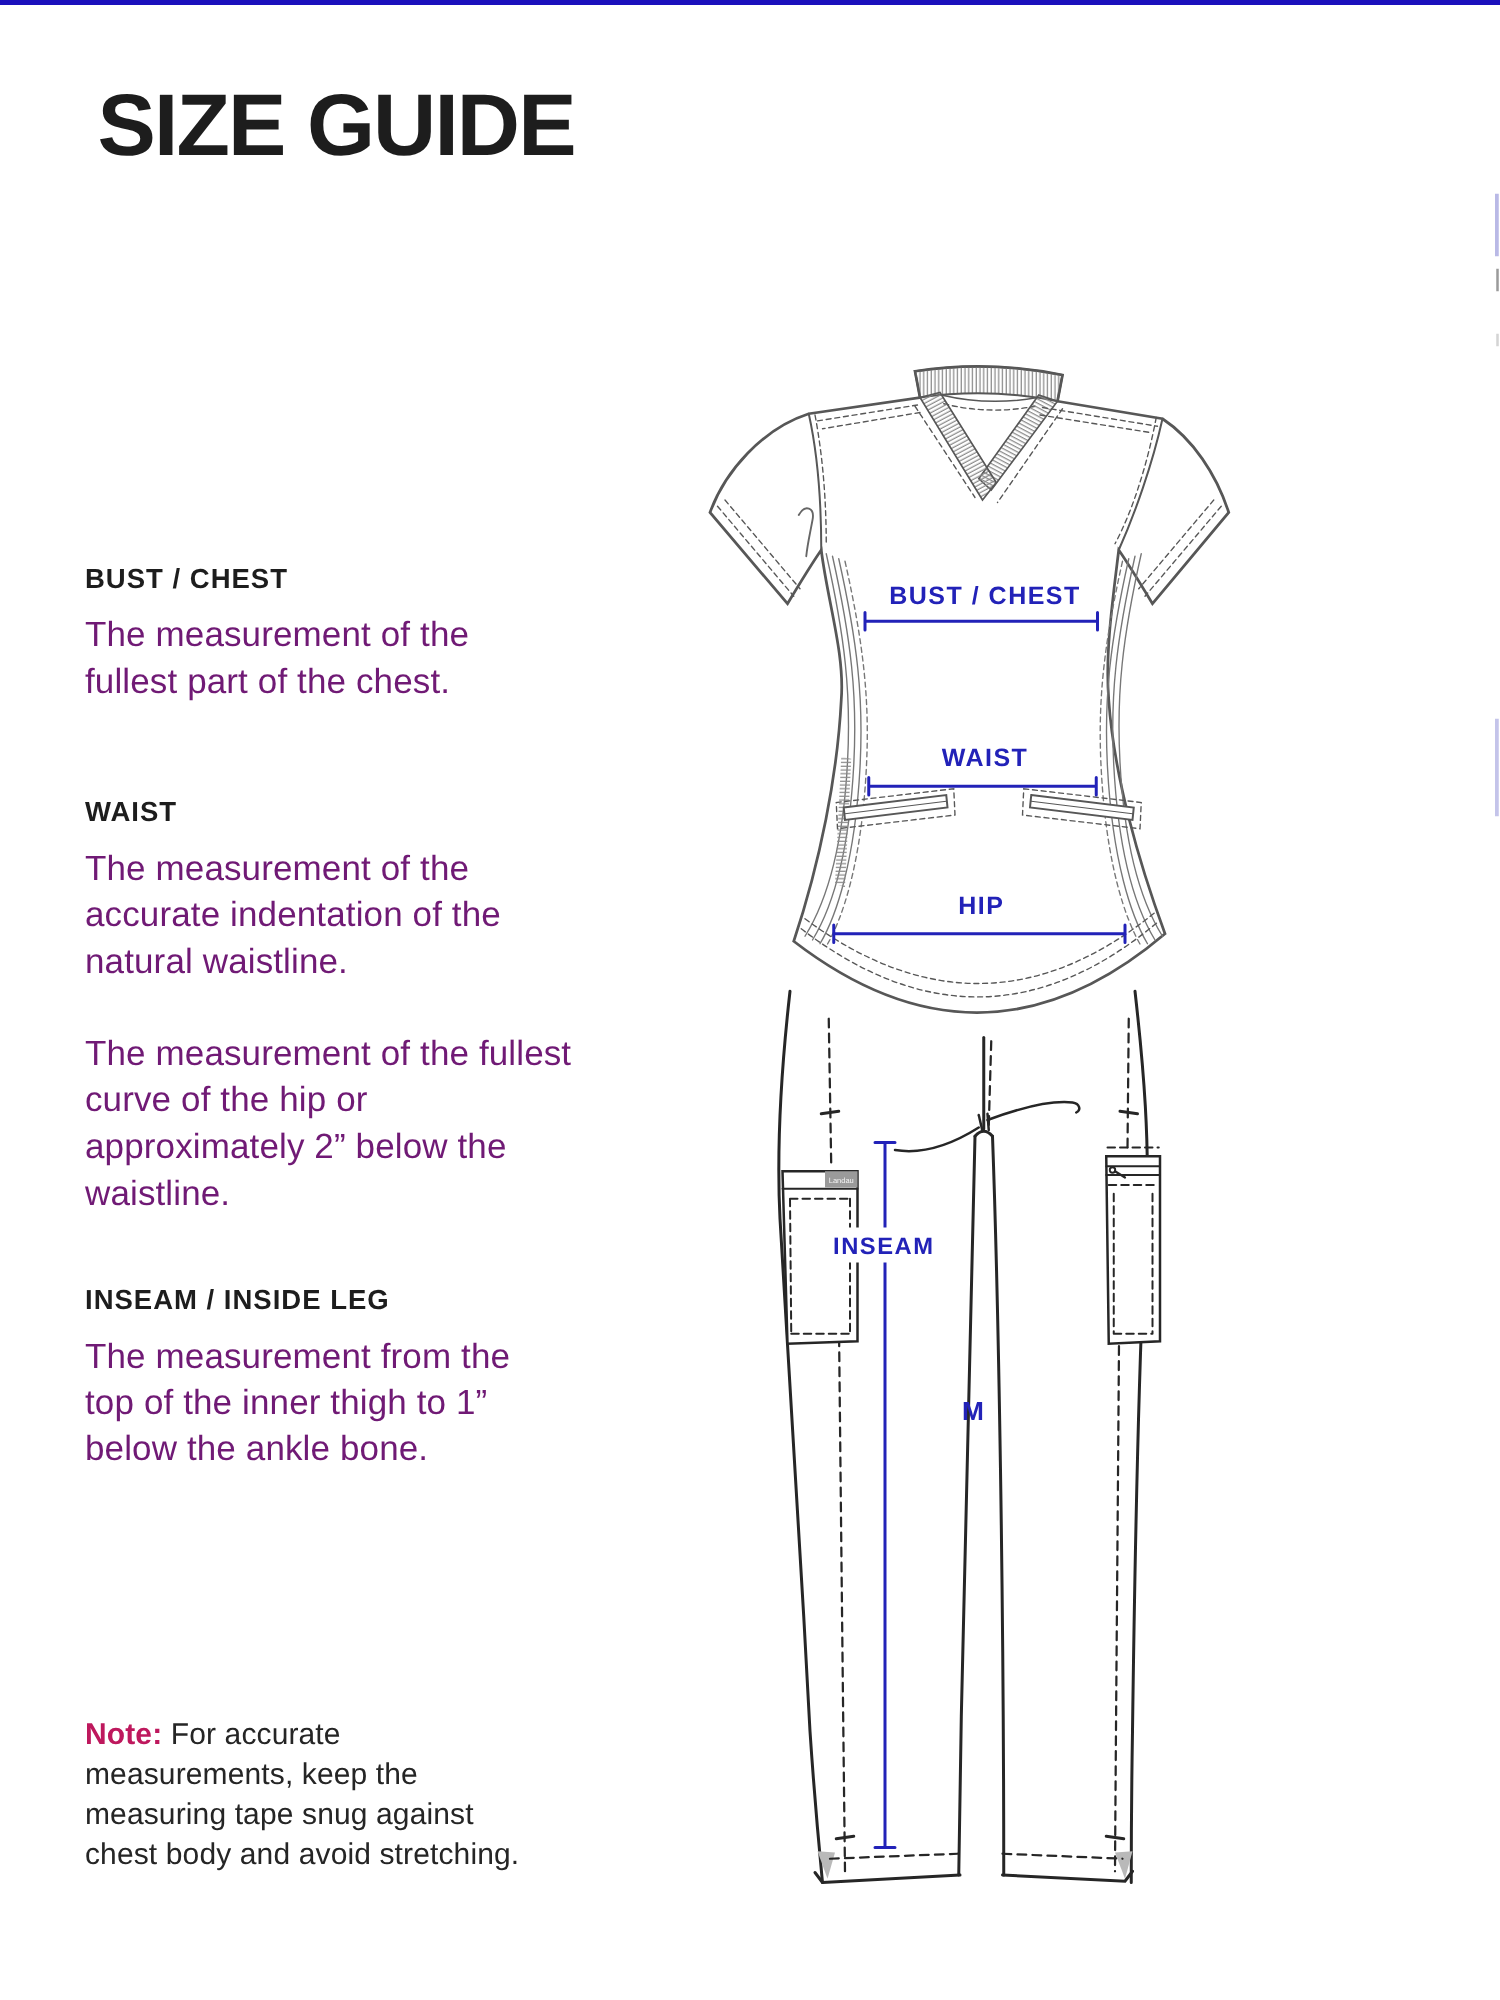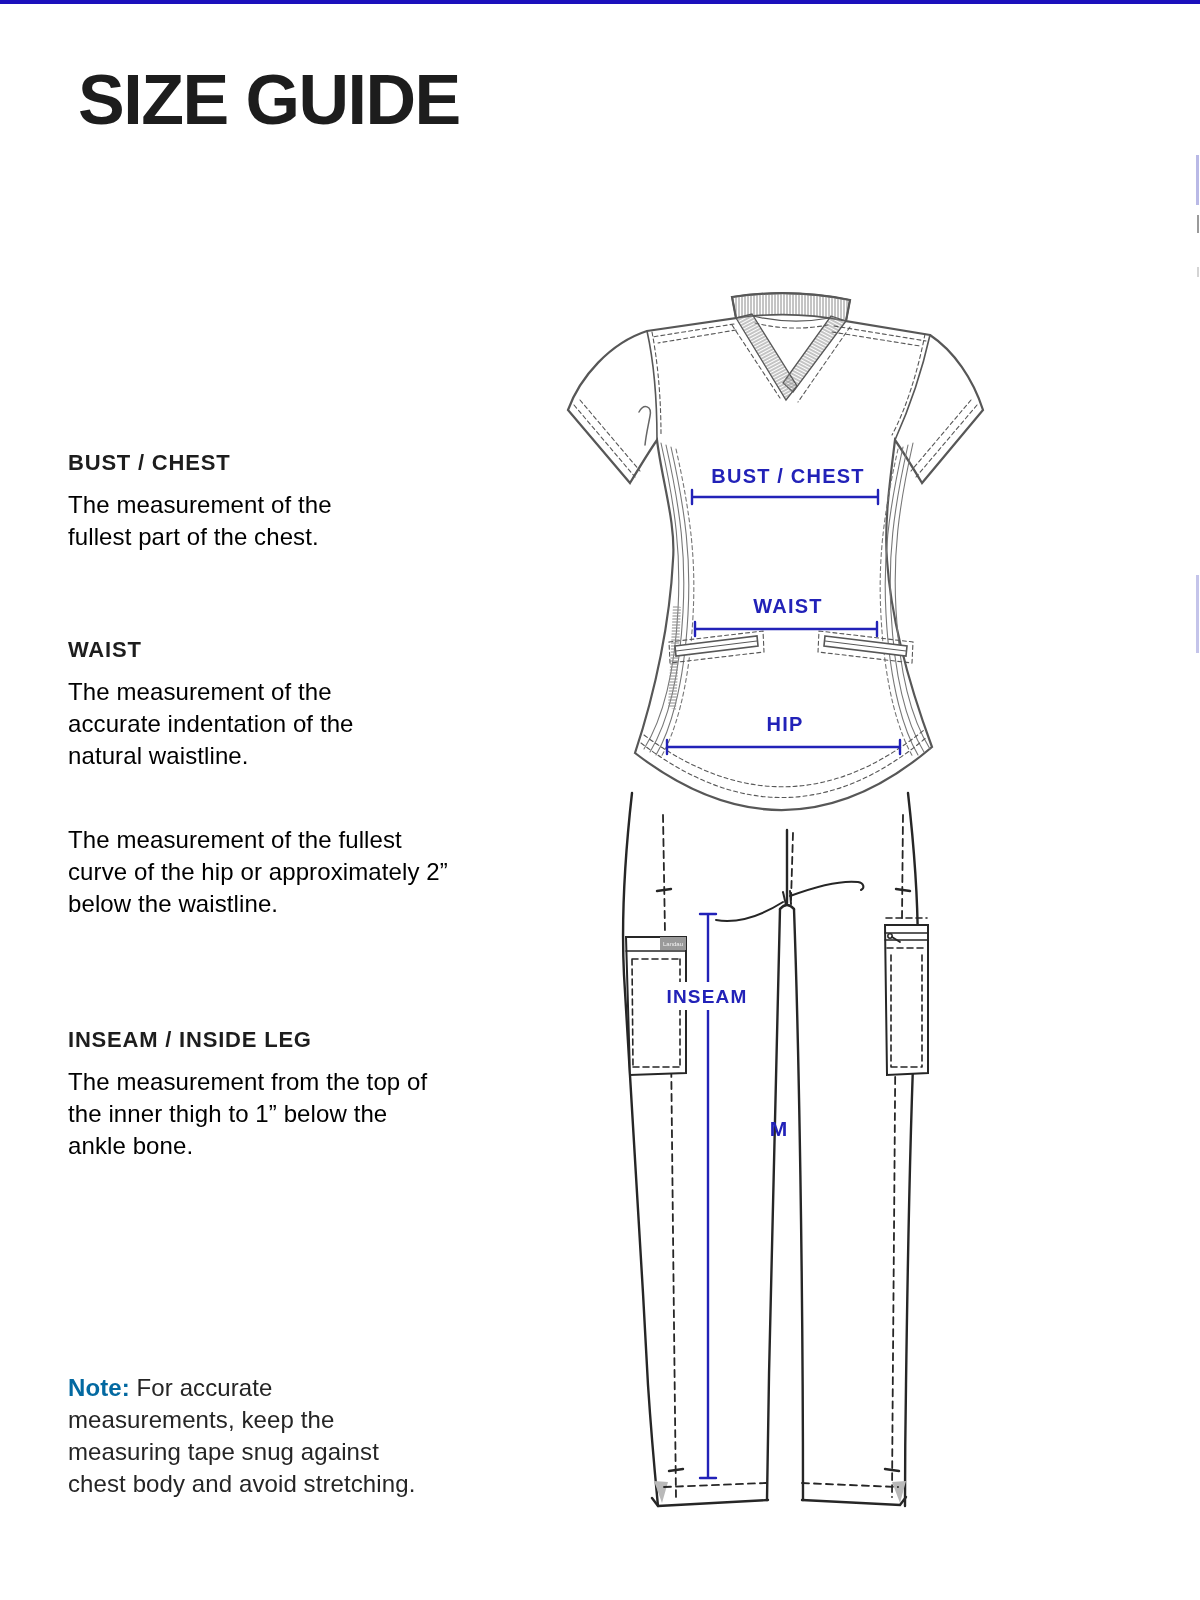--- a/index.html
+++ b/index.html
@@ -13,30 +13,30 @@
   .page-title {
     position:absolute; left:66px; top:60px; font-size:70px; font-weight:700;
     letter-spacing:-1.5px; color:#1d1d1d; white-space:nowrap;margin-left:12px;
   }
   .intro {
     position:absolute; left:68px; top:180px; width:452px;
     font-size:28px; line-height:1.33; color:#252525; letter-spacing:0.2px;
   }
   .section { position:absolute; left:68px; }
   .section .sec-title { font-size:22px; font-weight:700; letter-spacing:0.8px; color:#1d1d1d; margin:0 0 13px 0; }
-  .section .sec-desc  { font-size:24px; line-height:1.33; color:#000000; margin:0; letter-spacing:0.1px; }
+  .section .sec-desc  { font-size:28px; line-height:1.33; color:#701a75; margin:0; letter-spacing:0.1px; }
   .sec-bust   { top:450px; }  .sec-bust .sec-desc   { width:322px; }
   .sec-waist  { top:637px; }  .sec-waist .sec-desc  { width:342px; }
   .sec-hips   { top:824px; }  .sec-hips .sec-desc   { width:392px; }
   .sec-inseam { top:1027px; } .sec-inseam .sec-desc { width:367px; }
   .note {
     position:absolute; left:68px; top:1372px; width:372px;
     font-size:24px; line-height:1.33; color:#252525; letter-spacing:0.1px;
   }
-  .note b { font-weight:700; color:#0369a1; }
+  .note b { font-weight:700; color:#be185d; }
 
   .diagram { position:absolute; left:540px; top:285px; width:470px; height:1235px; }
 
   
   .edge-a1 { position:absolute; left:1196px; top:155px; width:3px; height:50px; background:#b9b9e6; }
   .edge-a2 { position:absolute; left:1197px; top:215px; width:2px; height:18px; background:#9a9a9a; }
   .edge-a3 { position:absolute; left:1197px; top:267px; width:2px; height:10px; background:#d4d4d4; }
   .edge-a4 { position:absolute; left:1196px; top:575px; width:3px; height:78px; background:#c4c4ea; }
 
   svg text.blue-label {

